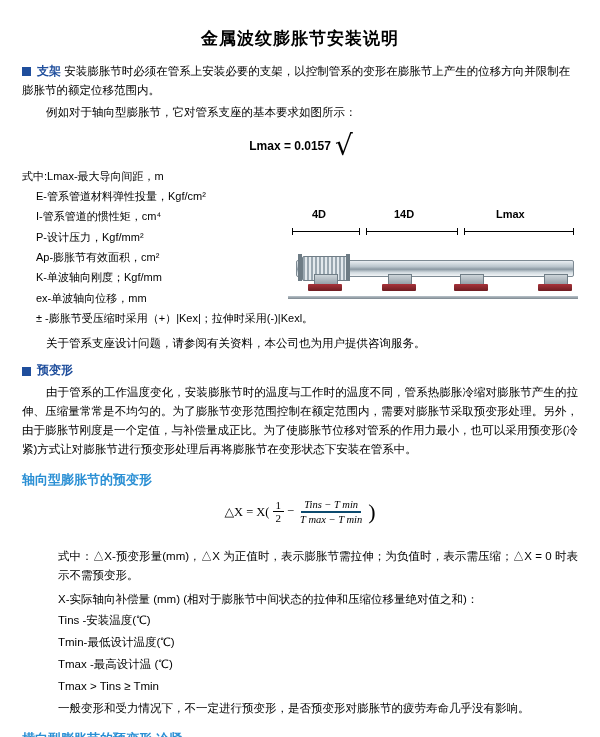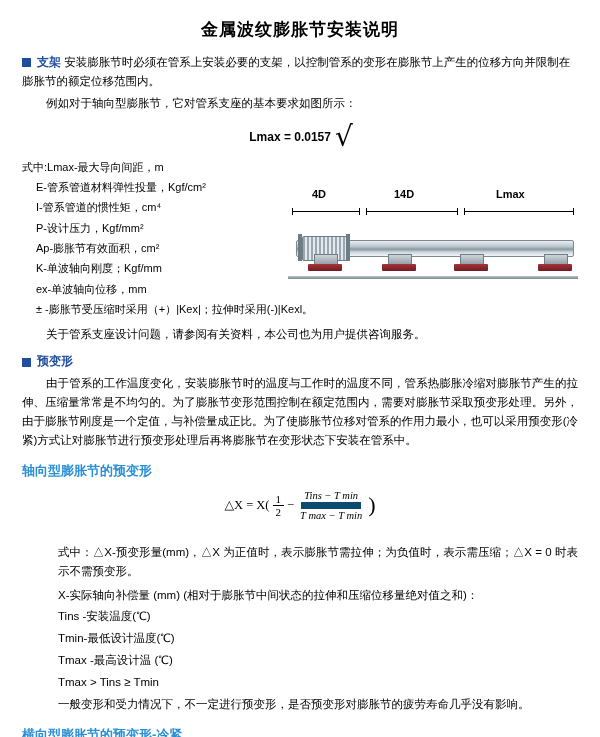--- a/index.html
+++ b/index.html
@@ -12,21 +12,21 @@
     background: #ffffff;
     font-family: "Liberation Sans", sans-serif;
     color: #000000;
     overflow: hidden;
   }
   .page {
     position: relative;
     width: 600px;
     height: 737px;
     box-sizing: border-box;
-    padding: 12px 22px 0 22px;
+    padding: 21px 22px 0 22px;
   }
   .doc-title {
     text-align: center;
     font-size: 17px;
     font-weight: bold;
     letter-spacing: 1px;
     margin: 6px 0 12px 0;
     font-family: "DejaVu Sans", sans-serif;
   }
   .para {
@@ -114,21 +114,21 @@
     font-size: 11px;
     line-height: 1.85;
     white-space: nowrap;
   }
   .legend-line.ind {
     padding-left: 14px;
   }
   .fig-wrap {
     position: absolute;
     right: 22px;
-    top: 188px;
+    top: 208px;
     width: 290px;
   }
   .fig-labels {
     position: relative;
     height: 18px;
     font-size: 11px;
     font-weight: bold;
   }
   .fig-labels span {
     position: absolute;
@@ -231,21 +231,21 @@
   }
   .frac2 {
     display: inline-flex;
     flex-direction: column;
     align-items: center;
     font-size: 10.5px;
     font-style: italic;
     vertical-align: middle;
   }
   .frac2 .num2 {
-    border-bottom: 7px solid #0c4a6e;
+    border-bottom: 2px solid #0c4a6e;
     padding: 0 3px 1px 3px;
   }
   .frac2 .den2 {
     padding: 1px 3px 0 3px;
   }
   .half {
     display: inline-flex;
     flex-direction: column;
     align-items: center;
     font-size: 11px;

